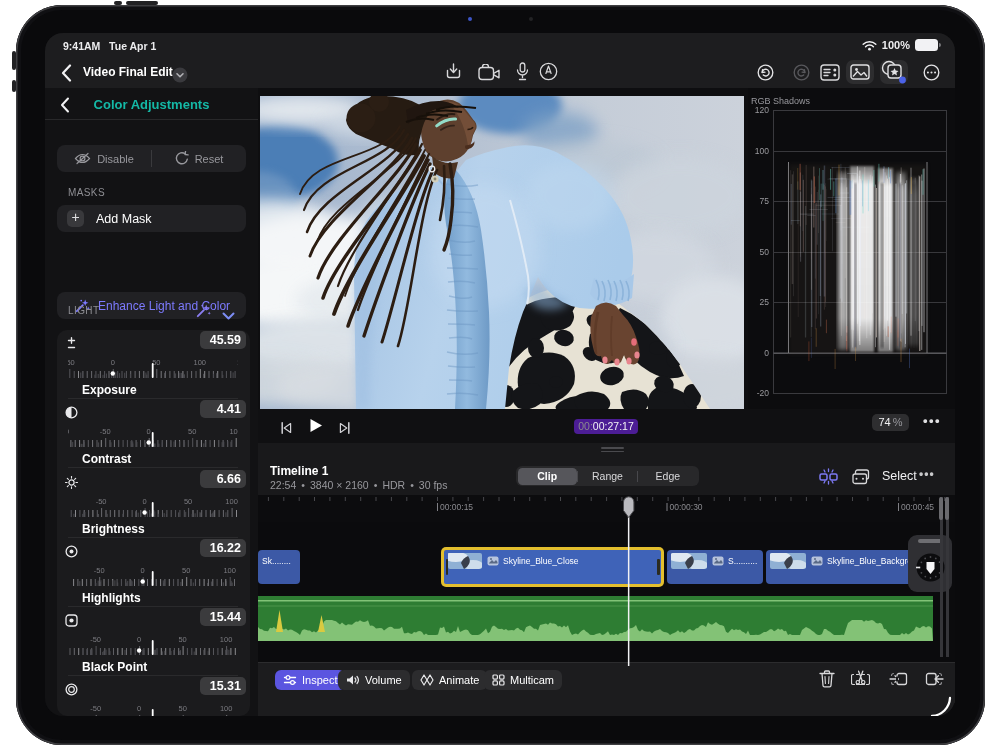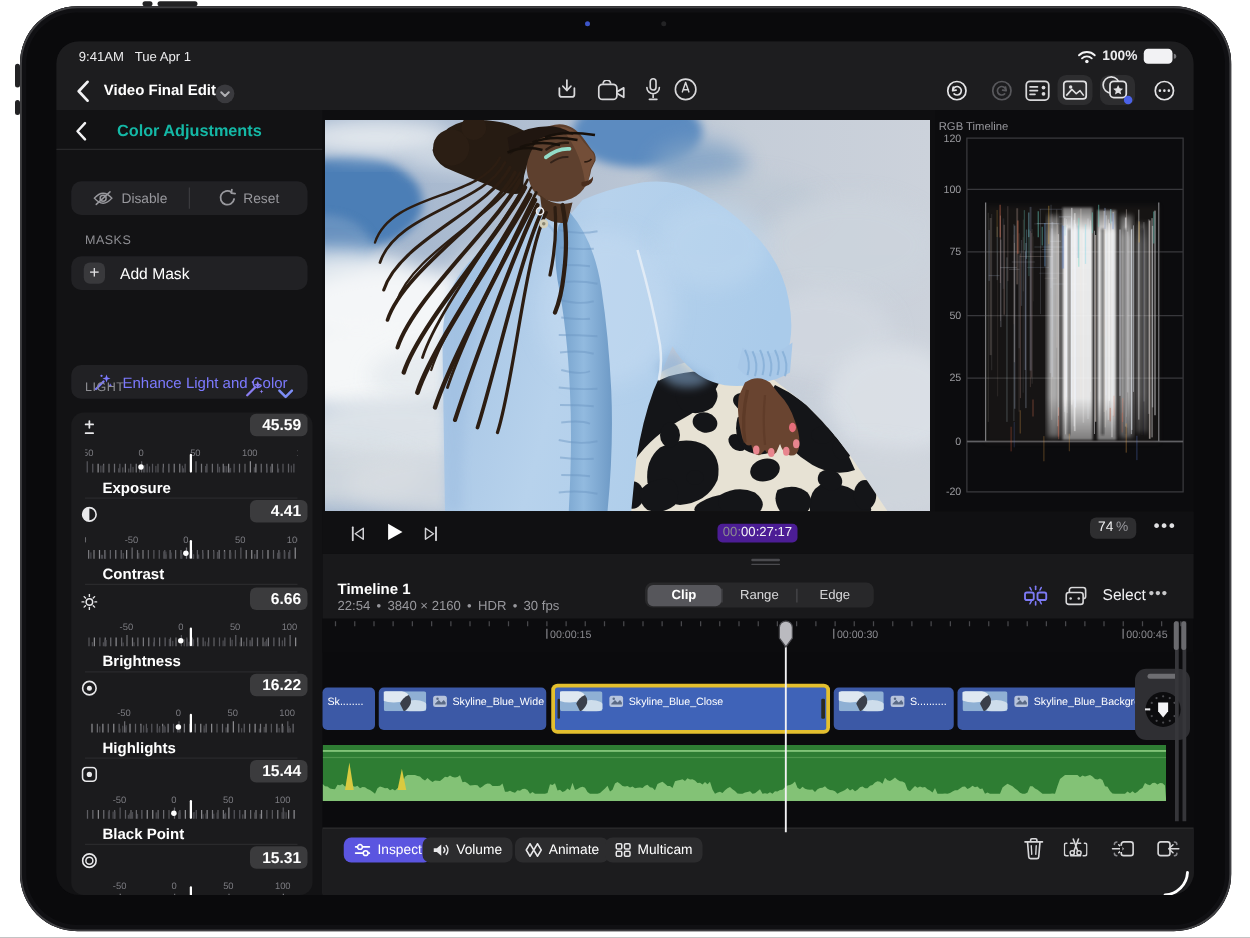--- a/index.html
+++ b/index.html
@@ -2,21 +2,21 @@
 <html><head><meta charset="utf-8"><style>
   * { margin:0; padding:0; box-sizing:border-box; }
   html,body { width:1000px; height:750px; background:#fff; font-family:"Liberation Sans", sans-serif; position:relative; overflow:hidden; }
   .abs { position:absolute; }
   .ipad { position:absolute; left:16px; top:5px; width:969px; height:740px; border-radius:46px;
           background:#0a0a0c;
           box-shadow: inset 0 0 0 1.5px #3f3f42, inset 0 0 0 5px #101013; }
   .nub { position:absolute; background:#222224; border-radius:2px; }
   .screen { position:absolute; left:45px; top:33px; width:910px; height:683px; border-radius:18px; background:#0e0e10; overflow:hidden; }
   .topbar { position:absolute; left:0; top:0; width:910px; height:55px; background:#1d1d1f; }
-  .status-l { position:absolute; left:18px; top:7px; color:#ececee; font-size:10.5px; font-weight:normal;text-align:right; }
+  .status-l { position:absolute; left:18px; top:7px; color:#ececee; font-size:10.5px; font-weight:bold;text-align:right; }
   .status-r { position:absolute; right:15px; top:6px; color:#ececee; font-size:11px; font-weight:bold; display:flex; align-items:center; gap:5px; }
   .batt { width:23px; height:11.5px; border-radius:3.5px; background:#f2f2f4; position:relative; margin-right:2px; }
   .batt:after { content:""; position:absolute; right:-3px; top:3.7px; width:2px; height:4px; background:#7a7a7e; border-radius:0 2px 2px 0; }
   .ttl { position:absolute; left:38px; top:32px; color:#fff; font-size:12px; font-weight:bold; }
   .lpanel { position:absolute; left:0; top:55px; width:213px; height:628px; background:#121214; }
   .lp-title { position:absolute; left:0; top:9px; width:213px; text-align:center; color:#14b8a6; font-weight:bold; font-size:13px; }
   .lp-sep { position:absolute; left:0; top:31px; width:213px; height:1px; background:#28282a; }
   .btnrow { position:absolute; left:12px; top:57px; width:189px; height:27px; background:#212124; border-radius:8px; display:flex; }
   .btnrow > div { flex:1; display:flex; align-items:center; justify-content:center; gap:6px; color:#98989d; font-size:11px; }
   .btnrow .sep { flex:none; width:1px; height:17px; background:#3a3a3d; align-self:center; }
@@ -855,21 +855,21 @@
       <div class="icon" style="left:81px; top:11px;"><svg width="11" height="12" viewBox="0 0 11 12">
           <path d="M9.8,0.8 v10.4" stroke="#d2d2d6" stroke-width="1.5" stroke-linecap="round"></path>
           <path d="M1.4,1.6 v8.8 L7.8,6 Z" stroke="#d2d2d6" stroke-width="1.2" fill="none" stroke-linejoin="round"></path>
         </svg></div>
     </div>
     <div class="tcpill"><span style="color:#8a8a8e">00:</span><span style="color:#f2f2f4">00:27:17</span></div>
     <div class="zpill">74 <span style="color:#98989d">%</span></div>
     <div class="abs" style="left:878px; top:380px; color:#e0e0e2; font-size:13px; letter-spacing:1.5px; font-weight:bold;">•••</div>
 
     <div class="scope">
-      <div class="abs" style="left:3px;top:8px;color:#98989d;font-size:9px;">RGB Timeline</div>
+      <div class="abs" style="left:3px;top:8px;color:#98989d;font-size:9px;">RGB Shadows</div>
       <svg class="abs" style="left:0;top:0" width="207" height="321">
         <defs>
 <filter id="bl1" x="-20%" y="-20%" width="140%" height="140%">
             <feGaussianBlur stdDeviation="1.0"></feGaussianBlur>
           </filter>
 <filter id="bl2" x="-20%" y="-20%" width="140%" height="140%">
             <feGaussianBlur stdDeviation="2.2"></feGaussianBlur>
           </filter>
 <linearGradient id="wfade" x1="0" y1="0" x2="0" y2="1">
 <stop offset="0" stop-color="#fff" stop-opacity="0.4"></stop>
@@ -1133,34 +1133,20 @@
         <text x="182.0" y="15" fill="#8a8a8f" font-size="8.5" font-family="Liberation Sans">00:00:15</text>
         <rect x="408.5" y="8" width="1" height="8" fill="#808085"></rect>
         <text x="411.5" y="15" fill="#8a8a8f" font-size="8.5" font-family="Liberation Sans">00:00:30</text>
         <rect x="640.0" y="8" width="1" height="8" fill="#808085"></rect>
         <text x="643.0" y="15" fill="#8a8a8f" font-size="8.5" font-family="Liberation Sans">00:00:45</text>
       </svg>
     </div>
 <div class="clip" style="left:213px;width:42px;">
       <div class="cliplabel" style="left:4px;">Sk........</div>
     </div>
-<div class="clip" style="left:258px;width:134px;">
-      <svg class="abs" style="left:4px;top:3px" width="34" height="16">
-        <rect width="34" height="16" rx="2" fill="#8fb0d4"></rect>
-        <ellipse cx="8" cy="4" rx="12" ry="5" fill="#e8eef4" opacity="0.9"></ellipse>
-        <ellipse cx="25" cy="12" rx="10" ry="5" fill="#dde8f0" opacity="0.8"></ellipse>
-        <path d="M20,3 q3,4 1,8 q-2,4 -5,5 l-3,-6 q2,-5 7,-7Z" fill="#3a3f4a"></path>
-      </svg>
-      <svg class="abs" style="left:43px;top:6px" width="12" height="10">
-        <rect x="0.5" y="0.5" width="11" height="9" rx="2" fill="#cdd6e4" opacity="0.85"></rect>
-        <path d="M2,7 l3,-3 2,2 2,-2 1.5,2 v1.5 h-8.5Z" fill="#5a6a86"></path>
-        <circle cx="4" cy="3" r="1" fill="#5a6a86"></circle>
-      </svg>
-      <div class="cliplabel" style="left:59px;">Skyline_Blue_Wide</div>
-    </div>
 <div class="abs" style="left:396px;top:514px;width:223px;height:40px;background:#e3bf2e;border-radius:5px;"></div>
 <div class="clip" style="left:399px;top:517px;width:217px;background:#3f63b8;border-radius:2px;">
       <svg class="abs" style="left:4px;top:3px" width="34" height="16">
         <rect width="34" height="16" rx="2" fill="#8fb0d4"></rect>
         <ellipse cx="8" cy="4" rx="12" ry="5" fill="#e8eef4" opacity="0.9"></ellipse>
         <ellipse cx="25" cy="12" rx="10" ry="5" fill="#dde8f0" opacity="0.8"></ellipse>
         <path d="M20,3 q3,4 1,8 q-2,4 -5,5 l-3,-6 q2,-5 7,-7Z" fill="#3a3f4a"></path>
       </svg>
       <svg class="abs" style="left:43px;top:6px" width="12" height="10">
         <rect x="0.5" y="0.5" width="11" height="9" rx="2" fill="#cdd6e4" opacity="0.85"></rect>

